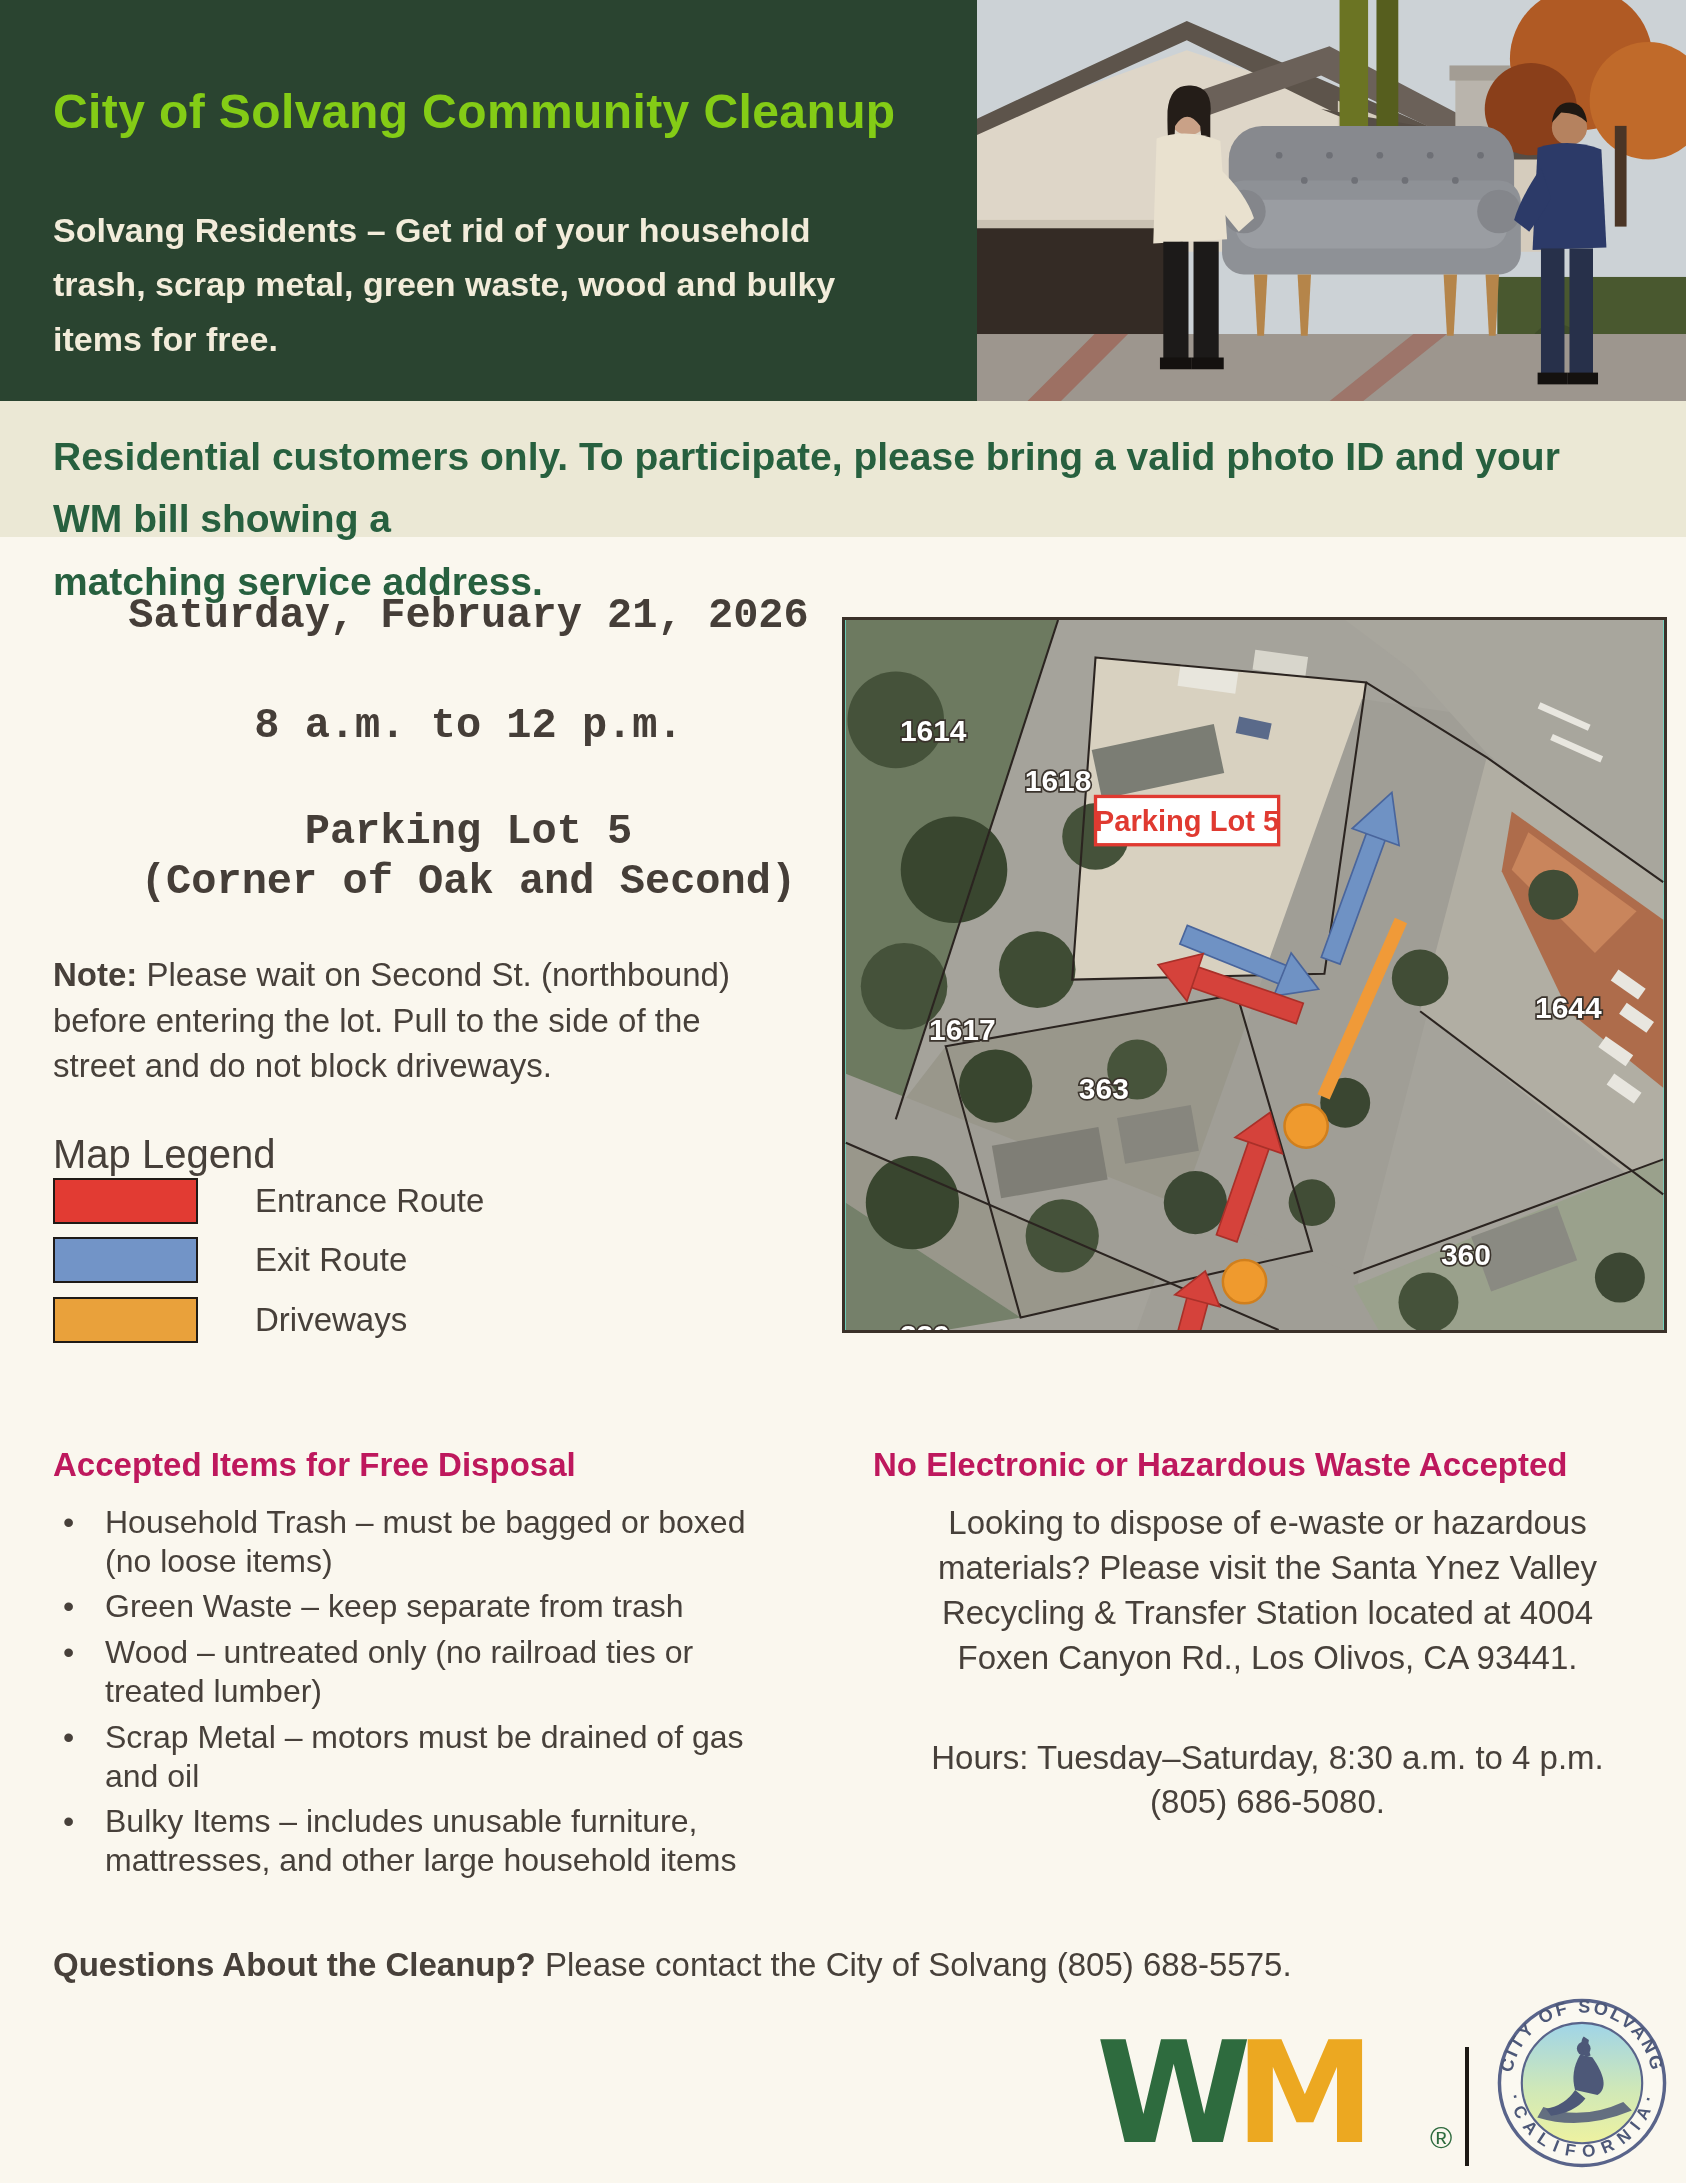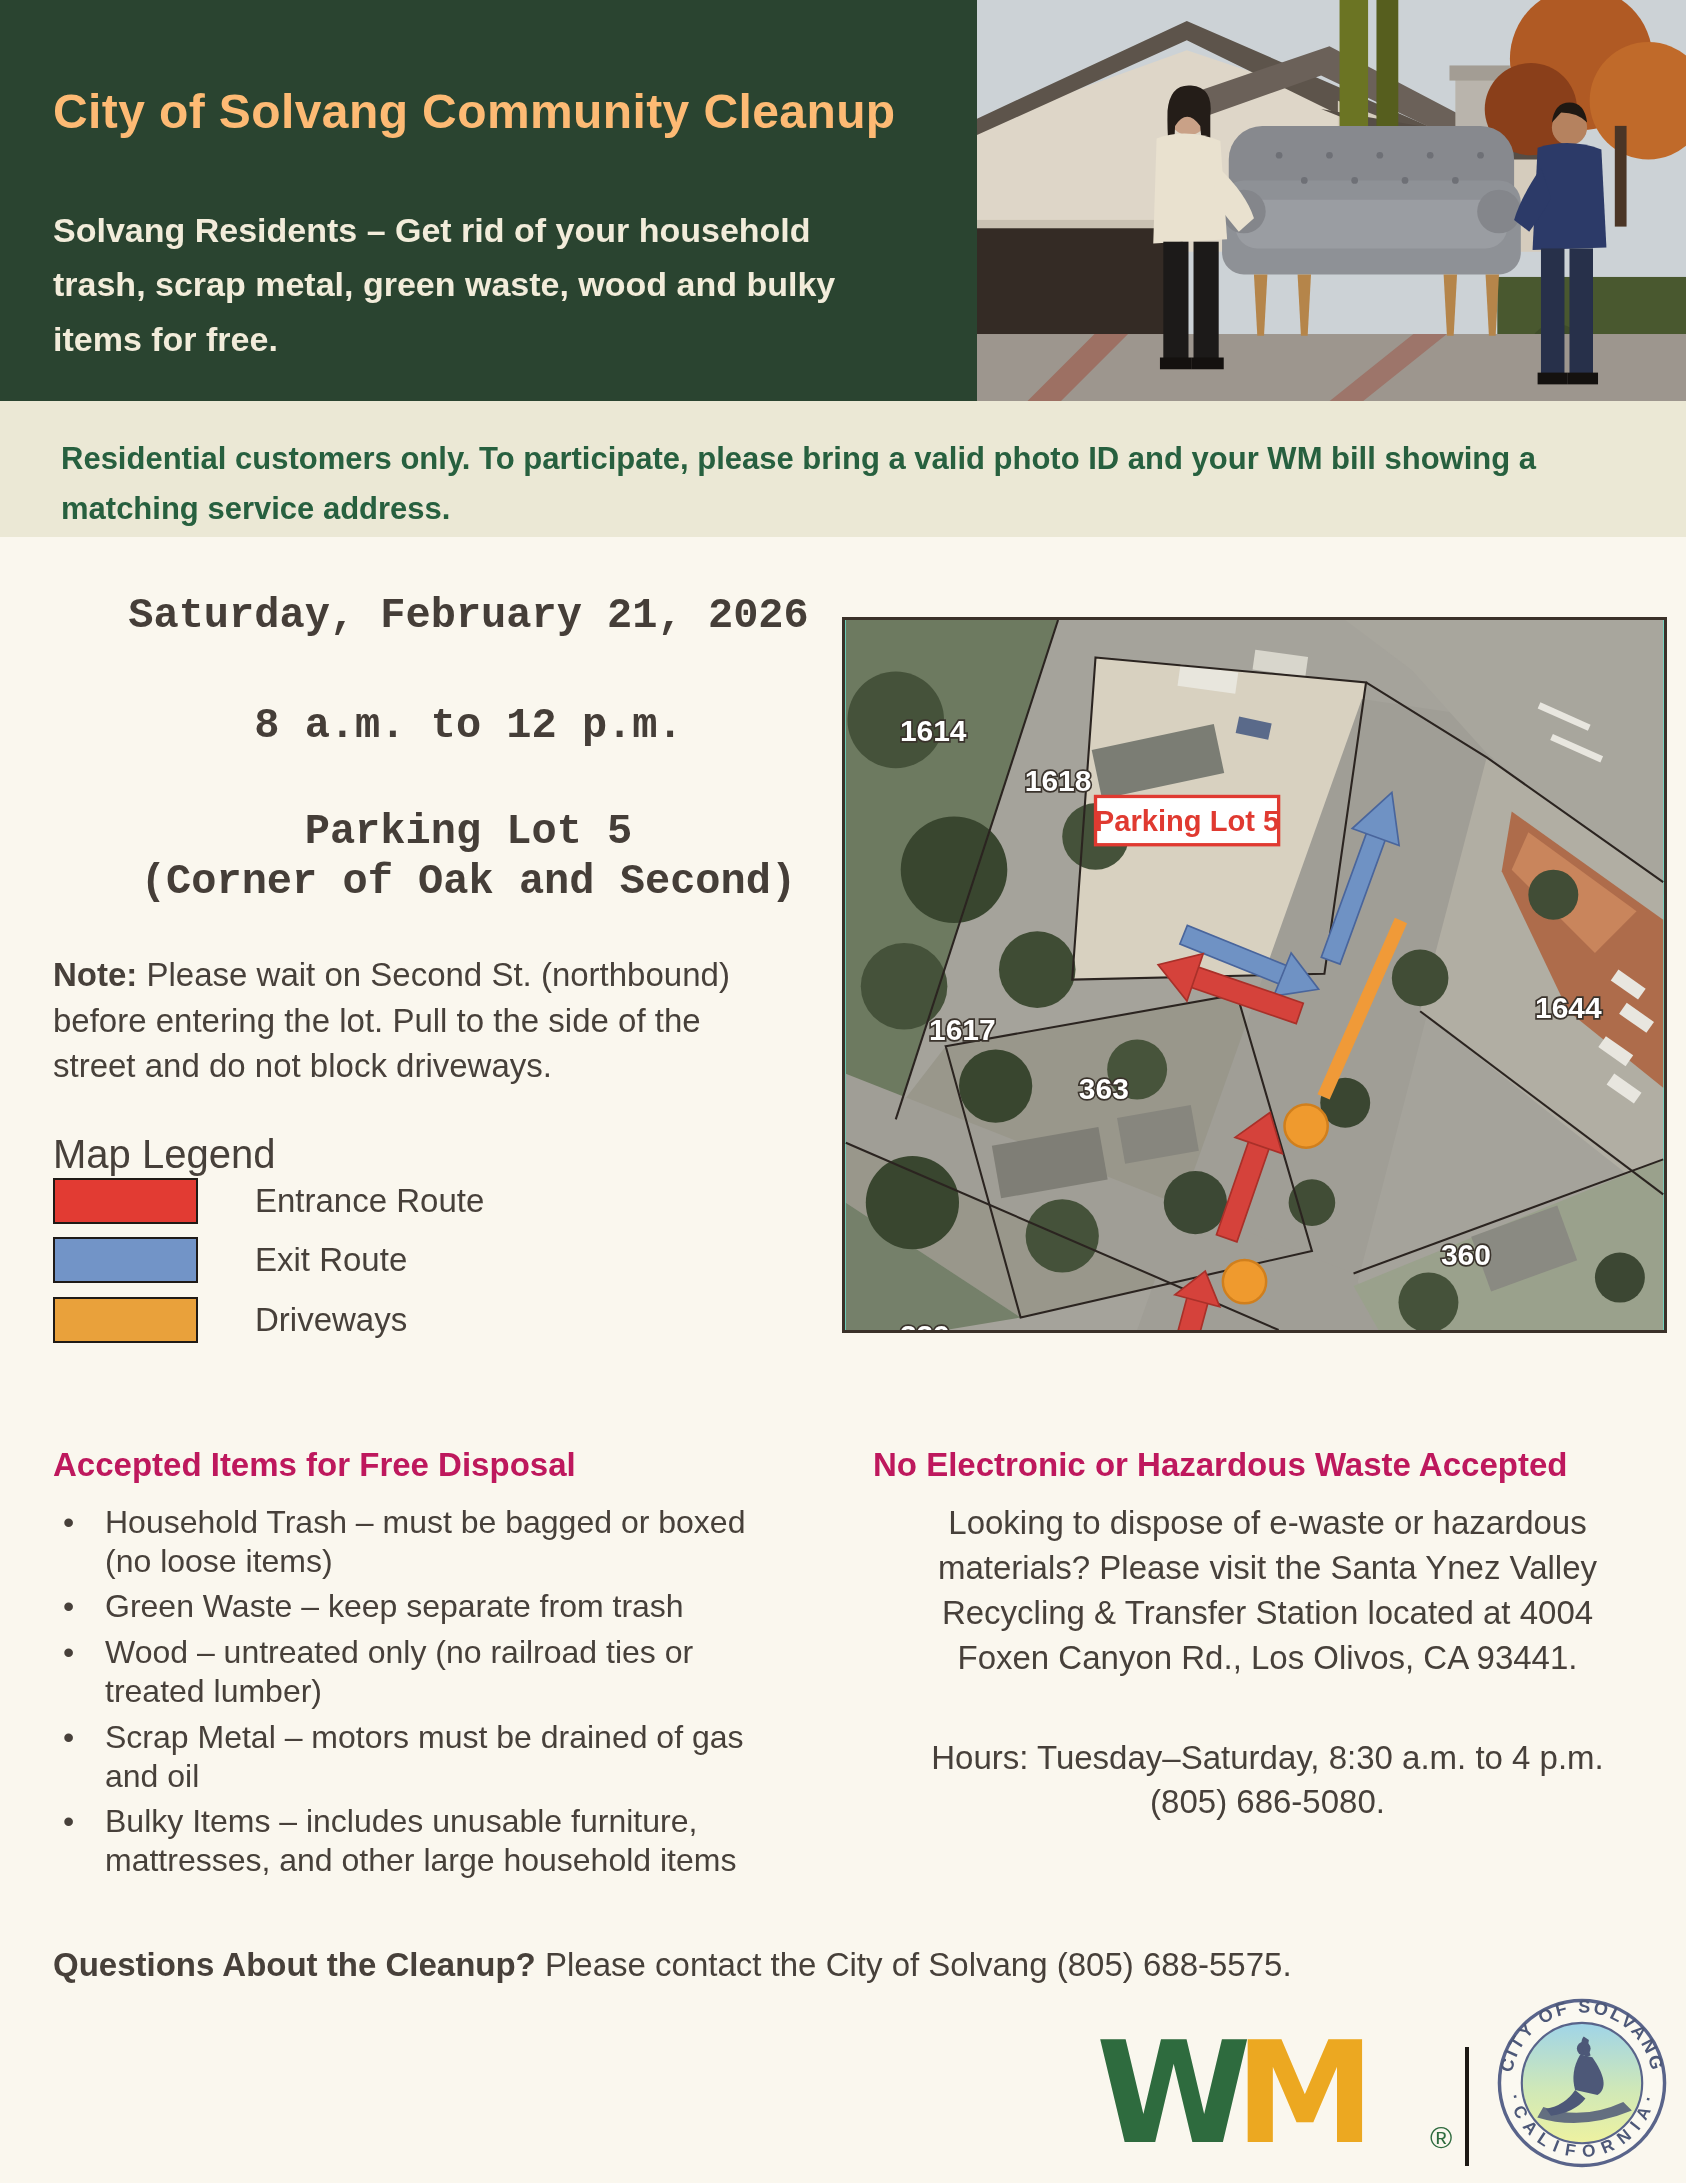--- a/index.html
+++ b/index.html
@@ -2,27 +2,27 @@
 <html style="font-size:13.4px"><head>
 <meta charset="utf-8">
 <style>
   html,body{margin:0;padding:0;background:#ffffff;}
   .page{
     position:relative;width:1687px;height:2183px;overflow:hidden;
     background:#faf7ee;font-family:"Liberation Sans",sans-serif;color:#47403a;
   }
   
   .header{position:absolute;left:0;top:0;width:1687px;height:401px;background:#2a4430;}
-  .header-title{position:absolute;left:53px;top:84px;font-size:48px;font-weight:bold;color:#fdba74;letter-spacing:0.4px;}
+  .header-title{position:absolute;left:53px;top:84px;font-size:48px;font-weight:bold;color:#84cc16;letter-spacing:0.4px;}
   .header-sub{position:absolute;left:53px;top:203px;width:890px;font-size:34px;font-weight:bold;
     line-height:1.6;color:#f2ecda;white-space:pre-line;}
   .photo{position:absolute;left:977px;top:0;width:710px;height:401px;}
   
   .notice{position:absolute;left:0;top:401px;width:1687px;height:136px;background:#ebe8d5;}
-  .notice p{margin:8px;padding:25px 76px 0 53px;font-size:31px;font-weight:bold;color:#27603f;
+  .notice p{margin:0;padding:25px 76px 0 53px;font-size:39px;font-weight:bold;color:#27603f;
     line-height:1.6;white-space:pre-line;}
   
   .centerblock{position:absolute;left:53px;width:831px;text-align:center;font-weight:bold;color:#453e38;font-family:Liberation Mono, monospace;}
   .ev-date{top:592px;font-size:42px;}
   .ev-time{top:702px;font-size:42px;}
   .ev-loc1{top:808px;font-size:42px;}
   .ev-loc2{top:858px;font-size:42px;}
   .note{position:absolute;left:53px;top:952px;width:764px;font-size:33px;line-height:1.38;white-space:pre-line;}
   .note b{font-weight:bold;}
   .legend-title{position:absolute;left:53px;top:1132px;font-size:40px;}

